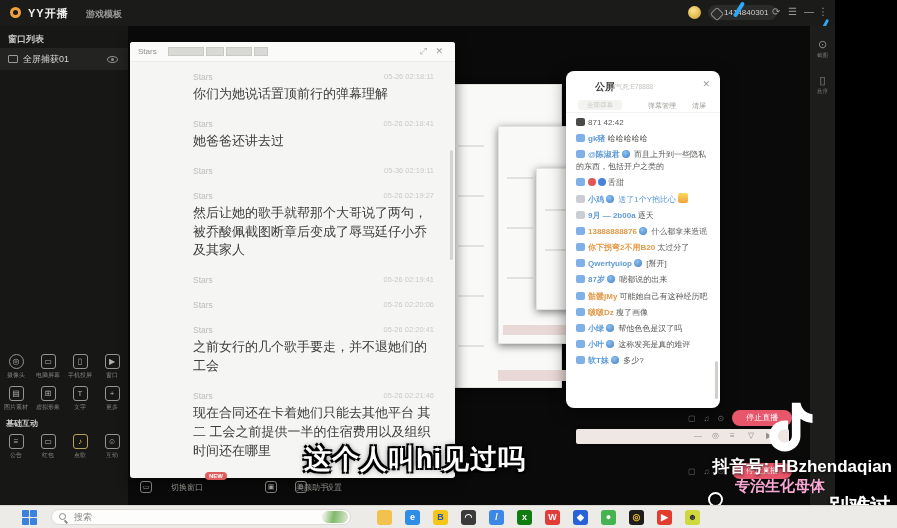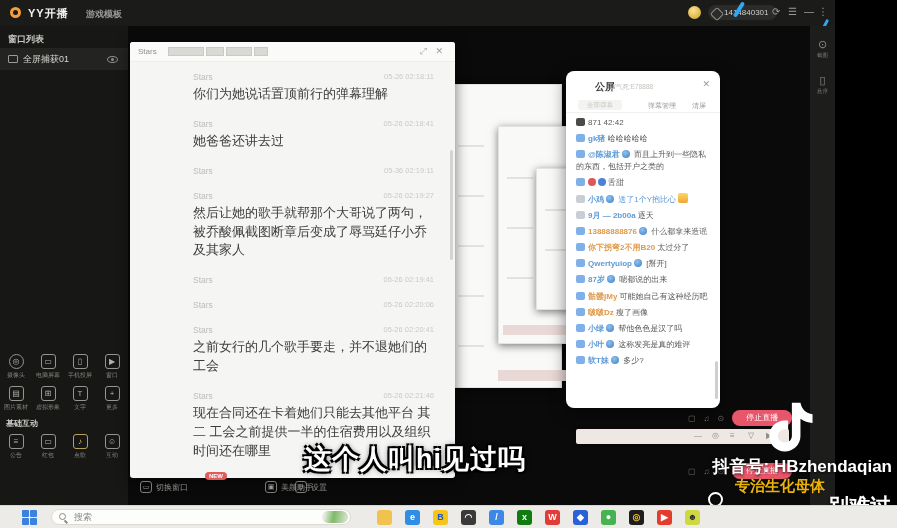--- a/index.html
+++ b/index.html
@@ -80,37 +80,37 @@
   
   .ctrlrow { position:absolute; display:flex; align-items:center; gap:8px; }
   .ctrlrow .ci { color:#6e6e6a; font-size:8px; }
   .stopbtn { width:60px; height:16px; border-radius:9px; background:#e8566b; color:#fff; font-size:8px; text-align:center; line-height:16px; }
 
   
   .minibar { position:absolute; left:576px; top:429px; width:213px; height:15px; background:#efe7e4; border-radius:2px; box-shadow:0 1px 3px rgba(0,0,0,.4); }
   .minibar span { position:absolute; top:2px; color:#8d8d89; font-size:8px; }
 
   
-  .bottombar-item { position:absolute; color:#8d8d89; font-size:8px; display:flex; align-items:center; gap:4px; }
+  .bottombar-item { position:absolute; color:#8d8d89; font-size:8px; display:flex; align-items:center; gap:19px; }
   .bottombar-item .bico { width:12px; height:12px; border:1px solid #7d7d79; border-radius:3px; color:#9a9a96; font-size:7px; text-align:center; line-height:10px; }
   .newbadge { position:absolute; background:#e05c5c; color:#fff; font-size:6px; font-weight:bold; border-radius:6px; padding:1px 4px; }
 
   
   .rightrail { position:absolute; left:810px; top:26px; width:25px; height:479px; background:#1d1d1b; }
   .rr-item { position:absolute; left:0; width:25px; text-align:center; color:#8d8d89; }
   .rr-item .rico { font-size:11px; }
   .rr-item .rlabel { font-size:6px; transform:scale(.9); color:#7d7d79; }
 
   
   .caption { position:absolute; left:0; top:441px; width:830px; text-align:center; color:#fff; font-size:27px; font-weight:bold; letter-spacing:1px;
     text-shadow:-2px -2px 0 #000, 2px -2px 0 #000, -2px 2px 0 #000, 2px 2px 0 #000, 0 0 6px #000; }
   .douyin-logo { position:absolute; left:763px; top:398px; }
   .douyin-brand { position:absolute; left:826px; top:408px; color:#fff; font-size:31px; font-weight:bold; text-shadow:0 1px 4px rgba(0,0,0,.8); }
   .douyin-account { position:absolute; right:5px; top:455px; color:#fff; font-size:17px; font-weight:bold; text-shadow:0 1px 3px rgba(0,0,0,.9); }
-  .red-overlay { position:absolute; left:735px; top:477px; color:#eab308; font-size:15px; font-weight:bold; text-shadow:0 0 2px rgba(0,0,0,.5); }
+  .red-overlay { position:absolute; left:735px; top:477px; color:#f9a8d4; font-size:15px; font-weight:bold; text-shadow:0 0 2px rgba(0,0,0,.5); }
   .mood-text { position:absolute; right:6px; top:492px; color:#fff; font-size:21px; font-weight:bold; text-shadow:0 1px 3px rgba(0,0,0,.9); }
   .corner-small { position:absolute; left:782px; top:517px; color:rgba(255,255,255,.75); font-size:7px; text-shadow:0 1px 2px #000; }
   .corner-id { position:absolute; right:4px; top:511px; color:#fff; font-size:13px; font-weight:bold; text-shadow:-1px -1px 0 #000,1px 1px 0 #000,1px -1px 0 #000,-1px 1px 0 #000; }
   .mag { position:absolute; left:708px; top:492px; width:15px; height:15px; border:2.5px solid #fff; border-radius:50%; filter:drop-shadow(0 1px 1px #000); }
   .mag::after { content:""; position:absolute; left:12px; top:13px; width:2.5px; height:8px; background:#fff; transform:rotate(-45deg); border-radius:2px; }
 
   
   .taskbar { position:absolute; left:0; top:505px; width:897px; height:23px; background:#edebe8; border-top:1px solid #d9d6d2; display:flex; align-items:center; }
   .start { width:15px; height:15px; margin-left:22px; display:grid; grid-template-columns:7px 7px; gap:1px; }
   .start i { display:block; height:7px; background:#3b82e0; border-radius:1px; }

